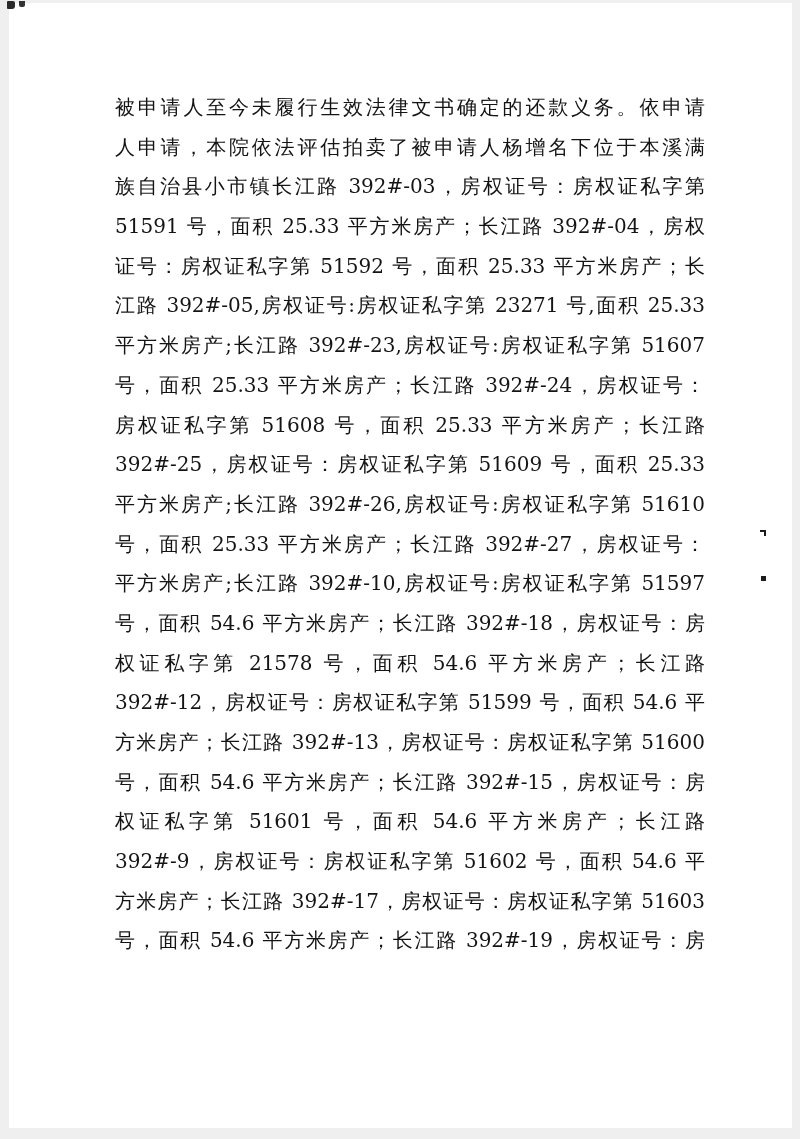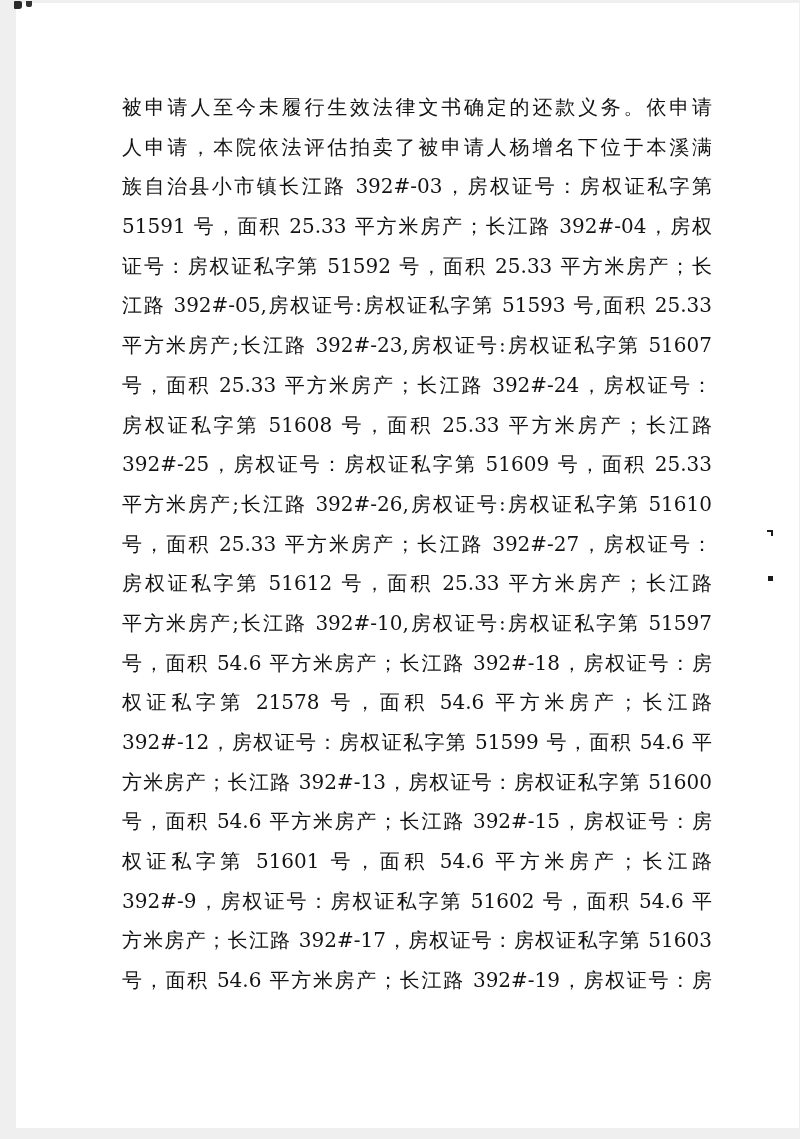--- a/index.html
+++ b/index.html
@@ -14,21 +14,20 @@
     font-family: "DejaVu Serif", "Liberation Serif", serif;
     overflow: hidden;
   }
   .paper {
     position: absolute;
     left: 9px;
     top: 3px;
     width: 783px;
     height: 1125px;
     background: #ffffff;
-    margin-left: 7px;
   }
   .textblock {
     position: absolute;
     left: 106px;
     top: 85px;
     width: 590px;
   }
   .line {
     height: 39.7px;
     line-height: 39.7px;
@@ -86,28 +85,27 @@
   <div class="speck-b"></div>
   <div class="mark-corner"></div>
   <div class="mark-dot"></div>
 
   <div class="textblock">
     <div class="line">被申请人至今未履行生效法律文书确定的还款义务。依申请</div>
     <div class="line">人申请，本院依法评估拍卖了被申请人杨增名下位于本溪满</div>
     <div class="line">族自治县小市镇长江路 392#-03，房权证号：房权证私字第</div>
     <div class="line">51591 号，面积 25.33 平方米房产；长江路 392#-04，房权</div>
     <div class="line">证号：房权证私字第 51592 号，面积 25.33 平方米房产；长</div>
-    <div class="line">江路 392#-05,房权证号:房权证私字第 51593 号,面积 25.33</div>
+    <div class="line">江路 392#-05,房权证号:房权证私字第 23271 号,面积 25.33</div>
     <div class="line">平方米房产;长江路 392#-23,房权证号:房权证私字第 51607</div>
     <div class="line">号，面积 25.33 平方米房产；长江路 392#-24，房权证号：</div>
     <div class="line">房权证私字第 51608 号，面积 25.33 平方米房产；长江路</div>
     <div class="line">392#-25，房权证号：房权证私字第 51609 号，面积 25.33</div>
     <div class="line">平方米房产;长江路 392#-26,房权证号:房权证私字第 51610</div>
     <div class="line">号，面积 25.33 平方米房产；长江路 392#-27，房权证号：</div>
-    <div class="line">房权证私字第 51612 号，面积 25.33 平方米房产；长江路</div>
     <div class="line">平方米房产;长江路 392#-10,房权证号:房权证私字第 51597</div>
     <div class="line">号，面积 54.6 平方米房产；长江路 392#-18，房权证号：房</div>
     <div class="line">权证私字第 21578 号，面积 54.6 平方米房产；长江路</div>
     <div class="line">392#-12，房权证号：房权证私字第 51599 号，面积 54.6 平</div>
     <div class="line">方米房产；长江路 392#-13，房权证号：房权证私字第 51600</div>
     <div class="line">号，面积 54.6 平方米房产；长江路 392#-15，房权证号：房</div>
     <div class="line">权证私字第 51601 号，面积 54.6 平方米房产；长江路</div>
     <div class="line">392#-9，房权证号：房权证私字第 51602 号，面积 54.6 平</div>
     <div class="line">方米房产；长江路 392#-17，房权证号：房权证私字第 51603</div>
     <div class="line">号，面积 54.6 平方米房产；长江路 392#-19，房权证号：房</div>

